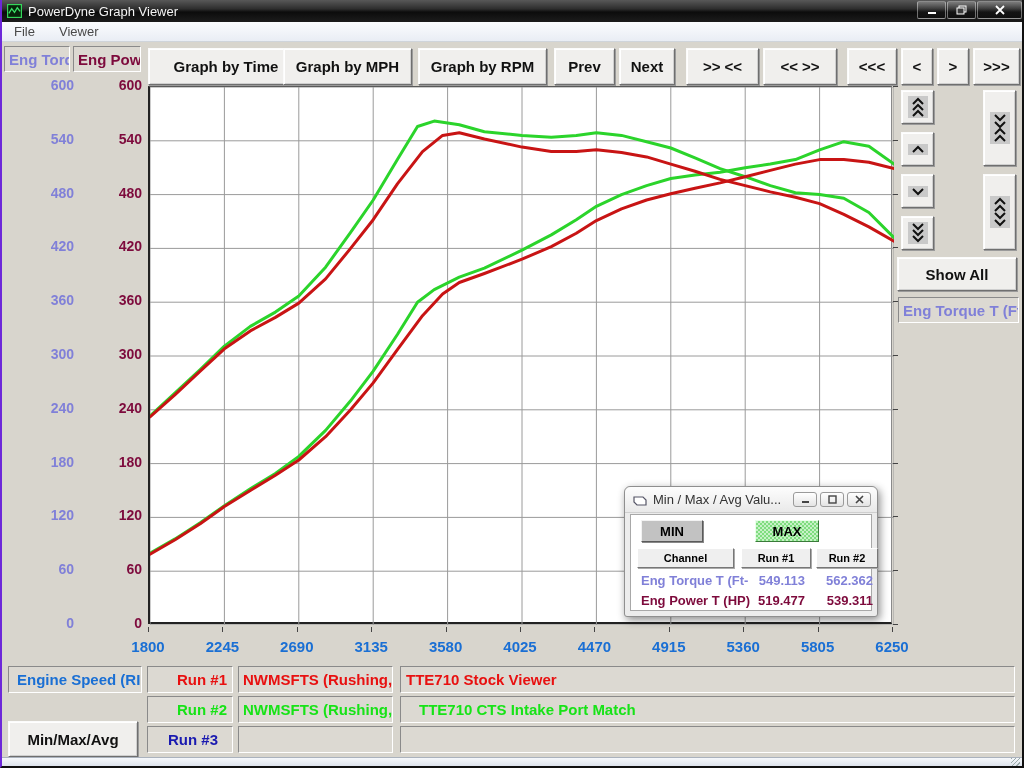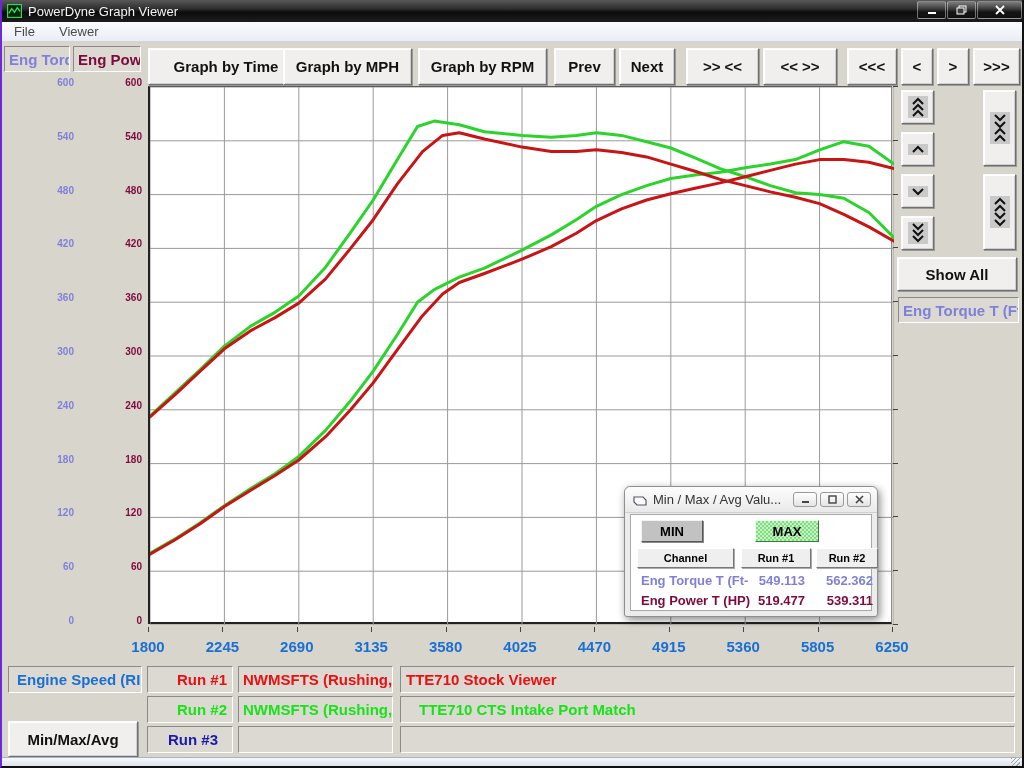--- a/index.html
+++ b/index.html
@@ -44,21 +44,21 @@
   
   .axis-tab { top:46px; height:26px; font-size:15px; font-weight:700; display:flex; align-items:center; padding-left:4px; overflow:hidden; white-space:nowrap; }
   .tbtn { top:48px; height:37px; font-size:15px; font-weight:700; display:flex; align-items:center; justify-content:center; color:#111; white-space:nowrap; }
   
   #plot {
     position:absolute; left:146px; top:86px; width:744px; height:538px; background:#fff;
     border-top:1px solid #5a5a5a; border-right:1px solid #8a8a8a;
     border-left:2px solid #222; border-bottom:2px solid #222;
   }
   #plot svg { display:block; width:744px; height:538px; }
-  .ylab { position:absolute; height:18px; font-size:10px; font-weight:700; text-align:right; }
+  .ylab { position:absolute; height:18px; font-size:14px; font-weight:700; text-align:right; }
   .xlab { position:absolute; width:64px; text-align:center; font-size:15px; font-weight:700; }
   .tickmark { position:absolute; background:#444; }
   
   .chevbtn { display:flex; align-items:center; justify-content:center; }
   .patch { background:#c9c9c9; display:flex; flex-direction:column; align-items:center; justify-content:center; padding:2px 3px; }
   .patch svg { display:block; margin:-1px 0; }
   .side-label { height:26px; font-size:15px; font-weight:700; display:flex; align-items:center; padding-left:4px; overflow:hidden; white-space:nowrap; }
   
   #mmwin {
     position:absolute; left:622px; top:486px; width:254px; height:131px;

